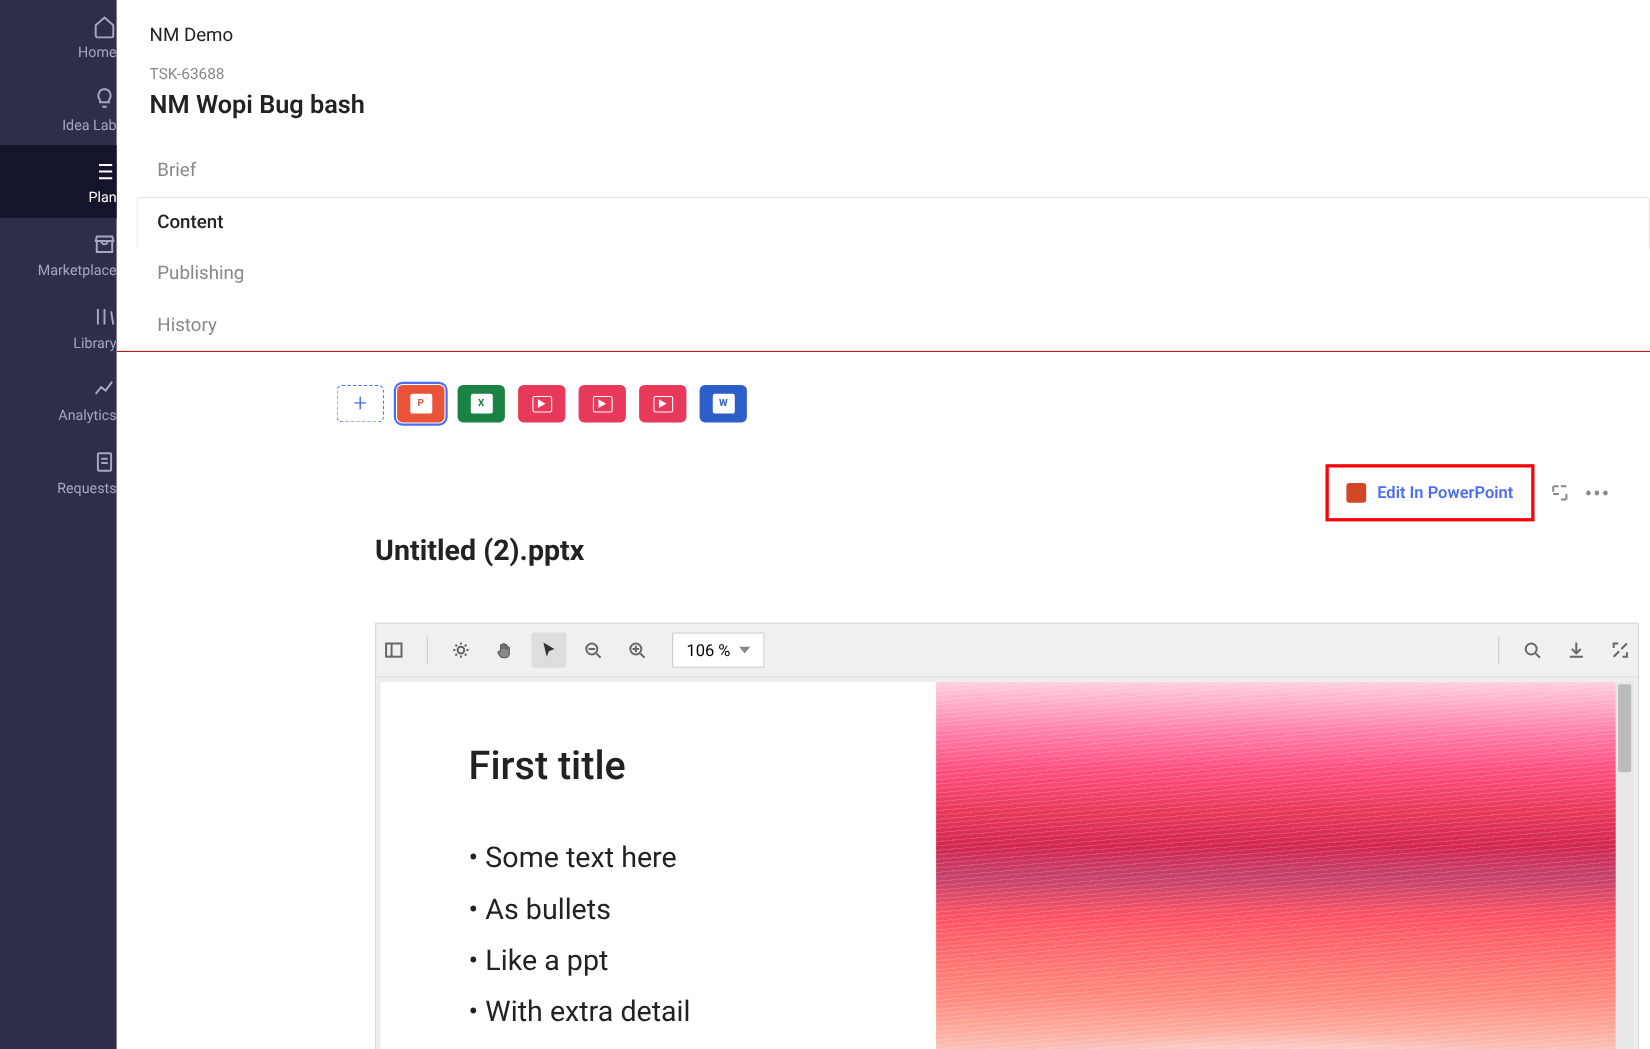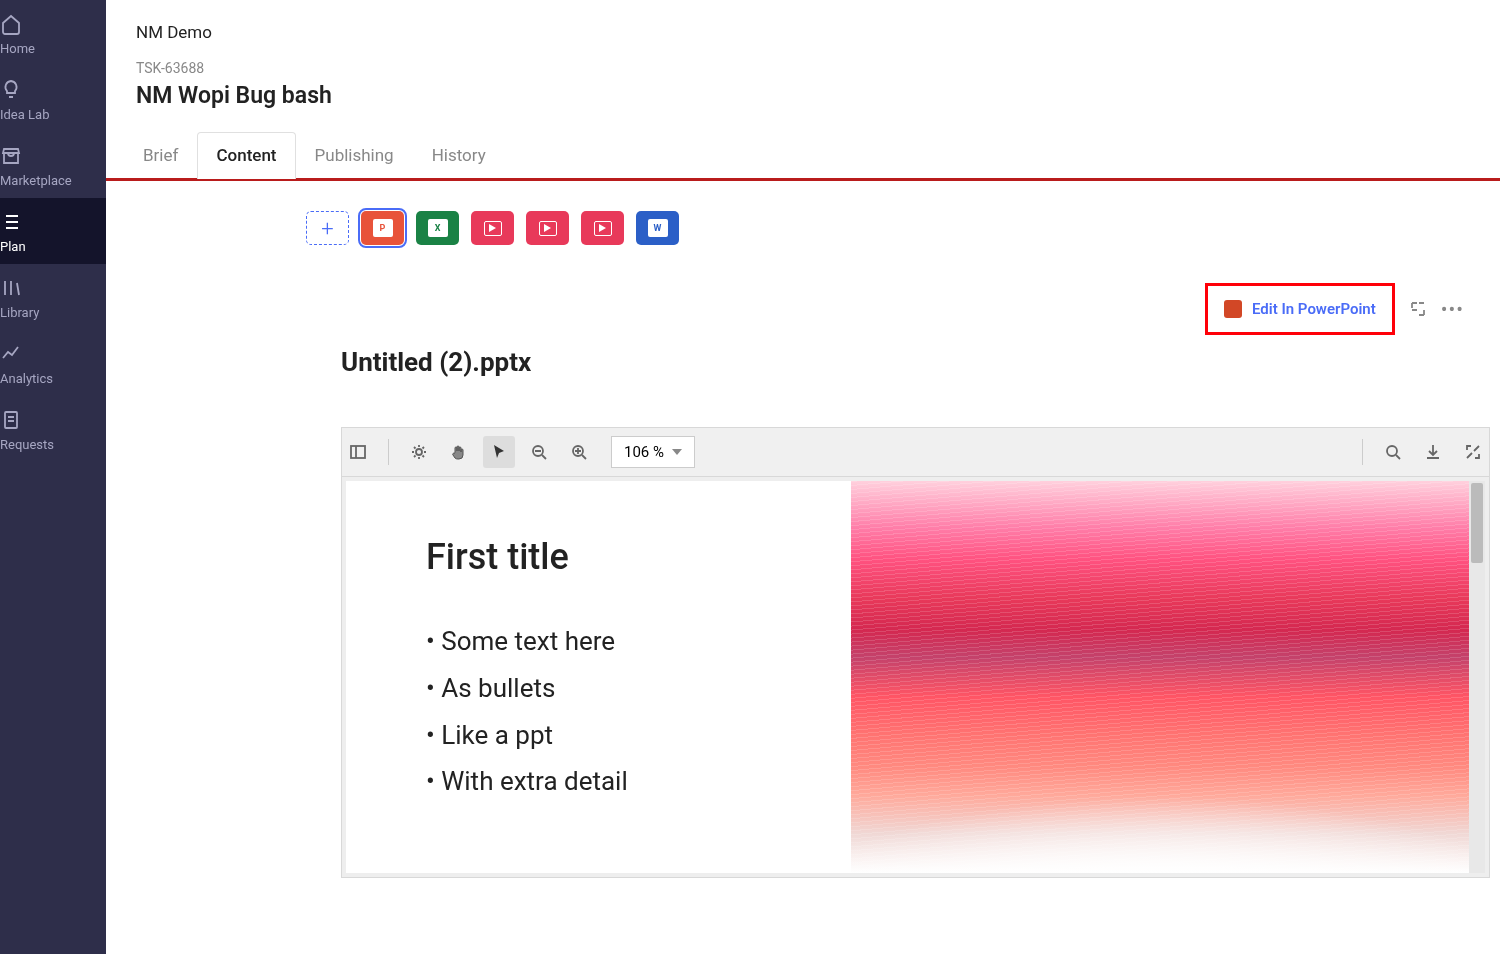--- a/index.html
+++ b/index.html
@@ -1,32 +1,32 @@
 <!DOCTYPE html>
 <html><head>
 <meta charset="utf-8">
 <style>
 * { margin:0; padding:0; box-sizing:border-box; font-family:-apple-system,BlinkMacSystemFont,"Segoe UI",Roboto,Arial,sans-serif; }
 body { width:1500px; height:954px; overflow:hidden; background:#fff; display:flex; }
 
 
 .sidebar { width:106px; background:#2e2e4a; color:#a6a6c2; display:flex; flex-direction:column; align-items:center; flex-shrink:0; }
-.sidebar-item { width:100%; display:flex; flex-direction:column; align-items:flex-start; padding:13px 0 10px; cursor:pointer; font-size:13px; gap:6px; }
+.sidebar-item { width:100%; display:flex; flex-direction:column; align-items:flex-end; padding:13px 0 10px; cursor:pointer; font-size:13px; gap:6px; }
 .sidebar-item.active { background:#14142b; color:#fff; }
 .sidebar-item svg { width:22px; height:22px; stroke:#a6a6c2; fill:none; stroke-width:1.8; }
 .sidebar-item.active svg { stroke:#fff; }
 
 
 .main { flex:1; display:flex; flex-direction:column; overflow:hidden; }
 .header { padding:22px 30px 0; }
 .breadcrumb { font-size:17px; color:#222; margin-bottom:18px; }
 .task-id { font-size:14px; color:#888; margin-bottom:6px; }
 .page-title { font-size:23px; font-weight:600; color:#222; margin-bottom:22px; }
 
-.tabs { display:flex; border-bottom:3px solid #b91c1c; padding-left:18px; }
+.tabs { display:flex; border-bottom:1px solid #b91c1c; padding-left:18px;flex-direction:column; }
 .tab { padding:12px 18px 14px; font-size:17px; color:#888; cursor:pointer; border:1px solid transparent; border-bottom:none; border-radius:4px 4px 0 0; position:relative; top:1px; }
 .tab.active { color:#222; border-color:#e0e0e0; background:#fff; font-weight:500; }
 
 .content-area { flex:1; padding:30px 0 0 200px; overflow:hidden; position:relative; }
 .file-tiles { display:flex; gap:12px; margin-bottom:38px; }
 .tile { width:43px; height:34px; border-radius:5px; display:flex; align-items:center; justify-content:center; cursor:pointer; }
 .tile.add { border:1.5px dashed #4a6cf7; color:#4a6cf7; font-size:22px; font-weight:300; }
 .tile.selected { outline:2px solid #4a6cf7; outline-offset:1px; }
 .tile.ppt { background:#e8533a; }
 .tile.xls { background:#1a8245; }
@@ -86,31 +86,31 @@
         <path d="M3 10l8-7 8 7v9a2 2 0 01-2 2H5a2 2 0 01-2-2z"></path>
       </svg>
     <span>Home</span>
   </div>
   <div class="sidebar-item">
     <svg>
         <path d="M11 2a6 6 0 00-4 10v2h8v-2a6 6 0 00-4-10zM9 18h4"></path>
       </svg>
     <span>Idea Lab</span>
   </div>
+  <div class="sidebar-item active">
+    <svg>
+        <path d="M6 5h12M6 11h12M6 17h12M3 5h0M3 11h0M3 17h0"></path>
+      </svg>
+    <span>Plan</span>
+  </div>
   <div class="sidebar-item">
     <svg>
         <path d="M3 8h16l-1-4H4zM4 8v10h14V8M8 8a3 3 0 006 0"></path>
       </svg>
     <span>Marketplace</span>
-  </div>
-  <div class="sidebar-item active">
-    <svg>
-        <path d="M6 5h12M6 11h12M6 17h12M3 5h0M3 11h0M3 17h0"></path>
-      </svg>
-    <span>Plan</span>
   </div>
   <div class="sidebar-item">
     <svg>
         <path d="M5 4v14M11 4v14M17 6l2 12"></path>
       </svg>
     <span>Library</span>
   </div>
   <div class="sidebar-item">
     <svg>
         <path d="M3 15l5-6 4 3 6-8"></path>

